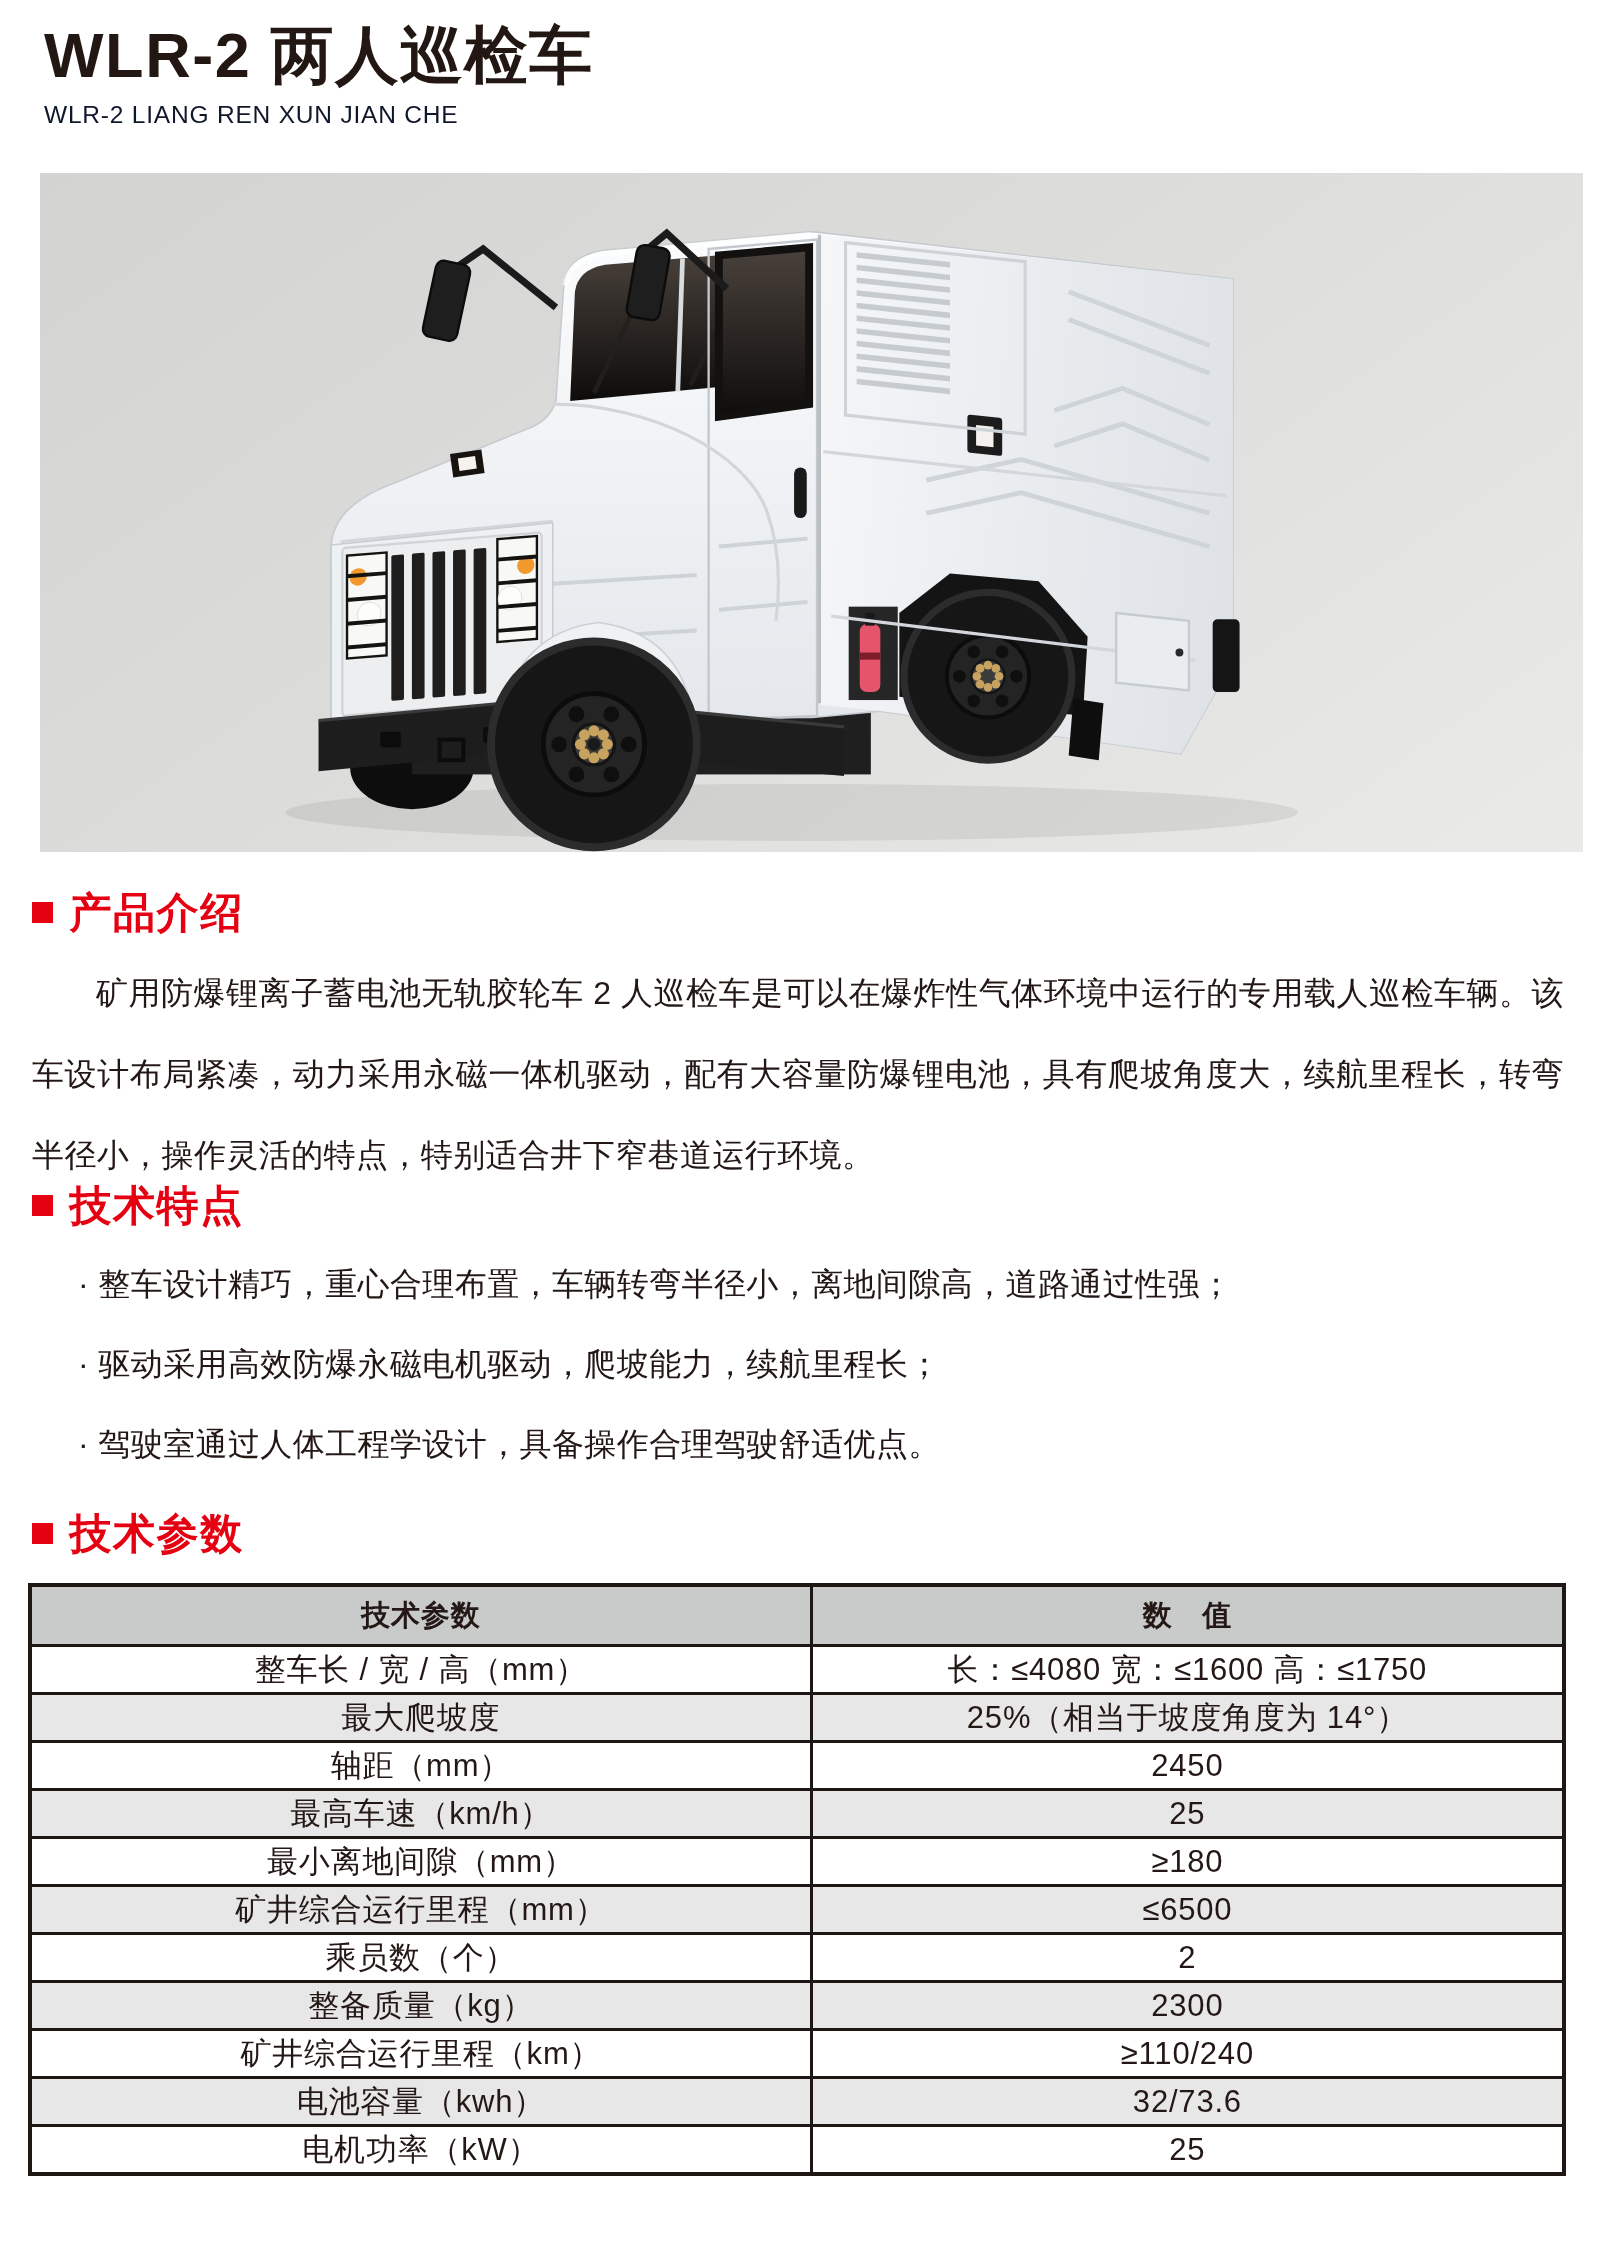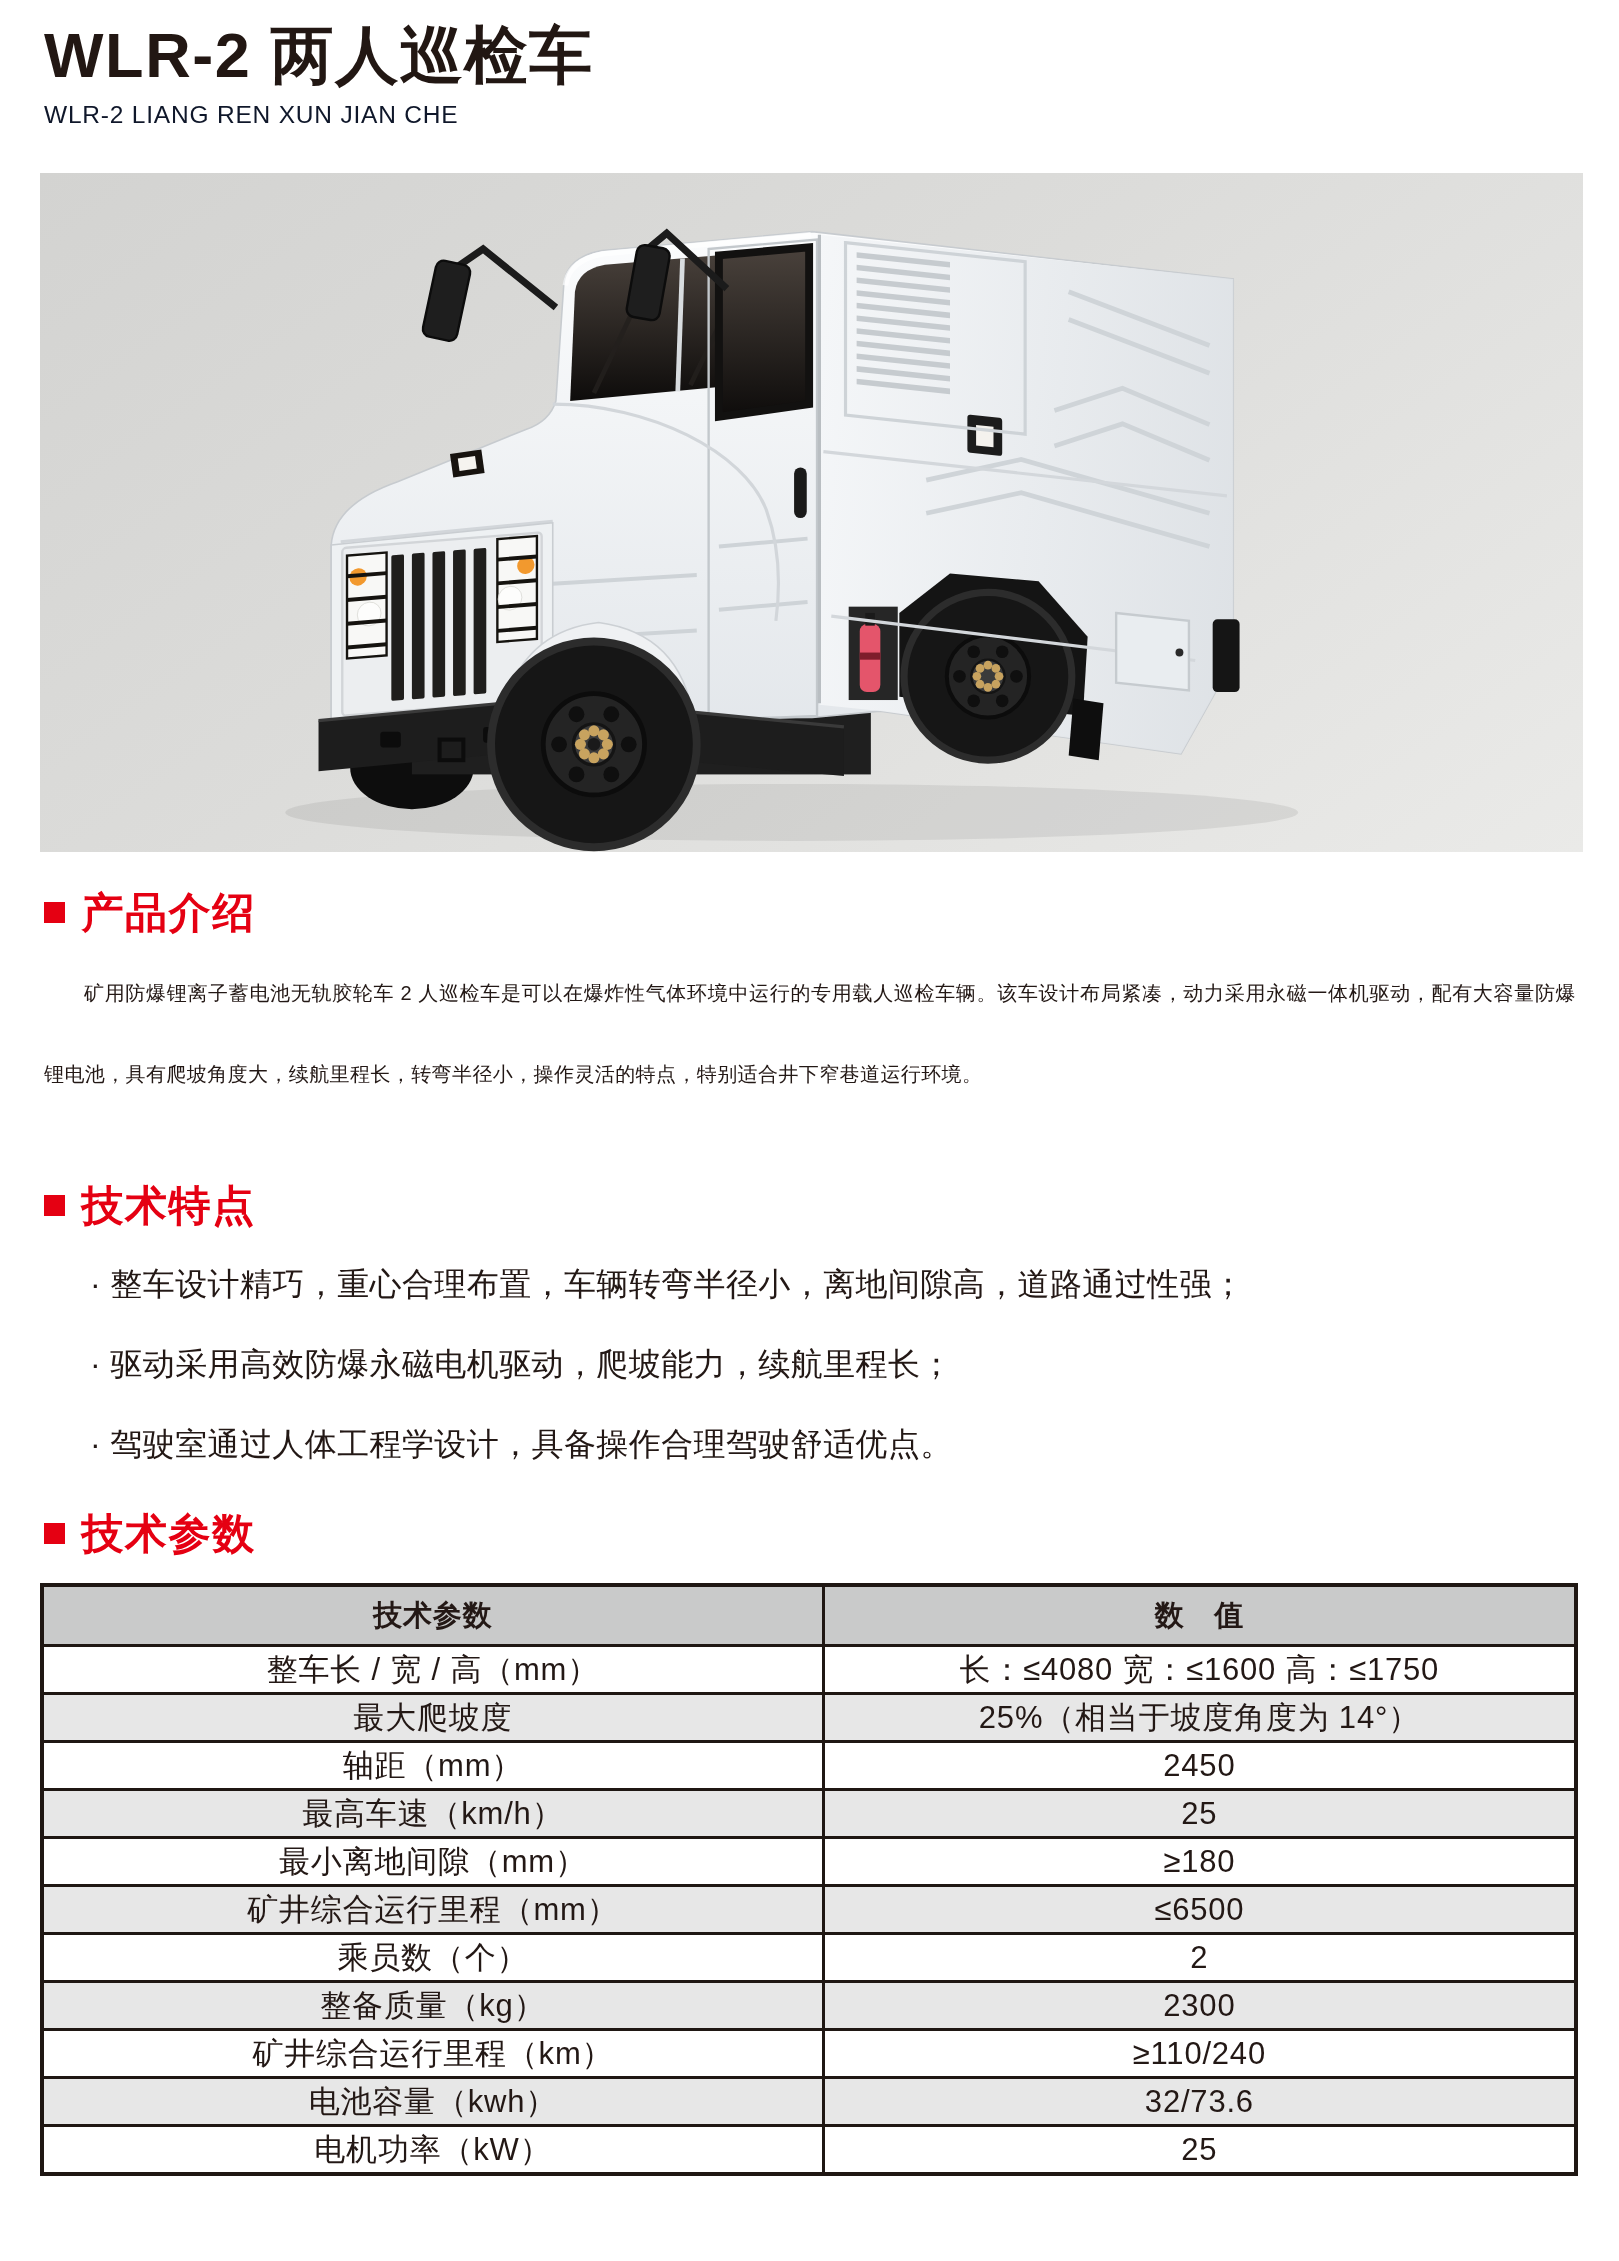--- a/index.html
+++ b/index.html
@@ -13,29 +13,29 @@
   .title { font-size:63px; font-weight:700; letter-spacing:1.6px; line-height:1.05; color:#221713; }
   .subtitle { margin-top:12.7px; font-size:24.5px; letter-spacing:0.8px; color:#0f172a; }
   
   .hero {
     position:absolute; left:40px; top:173px; width:1543px; height:679px;
     background:linear-gradient(145deg,#d3d3d1 0%,#dcdcda 45%,#eamptyece 100%);
     background:linear-gradient(145deg,#d3d3d1 0%,#dcdcda 45%,#eaeae8 100%);
   }
   .hero svg { display:block; width:100%; height:100%; }
   
-  .section { position:absolute; left:44px; width:1532px; }
+  .section { position:absolute; left:32px; width:1532px; }
   .sec-intro    { top:885px; }
   .sec-features { top:1178px; }
   .sec-specs    { top:1506px; }
   .sec-head { display:flex; align-items:center; height:55px; }
   .sec-marker { width:21.4px; height:21.4px; background:#e50012; margin-right:16px; flex:none; }
   .sec-title { font-size:42px; font-weight:700; color:#e50012; letter-spacing:1.6px; }
   .intro-body {
-    margin:12.7px 0 0 0; font-size:20px; line-height:81px; text-align:justify;
+    margin:12.7px 0 0 0; font-size:32px; line-height:81px; text-align:justify;
     text-indent:2em; color:#231815; letter-spacing:0.4px;
   }
   .feature-list { margin:11px 0 0 0; padding:0 0 0 46px; list-style:none; }
   .feature-list li { font-size:32px; line-height:80px; letter-spacing:0.4px; }
   
   .spec-table {
     margin-top:22px; width:1538px; margin-left:-4px;
     border-collapse:collapse; table-layout:fixed;
     border:4.8px solid #1f1713;
   }

